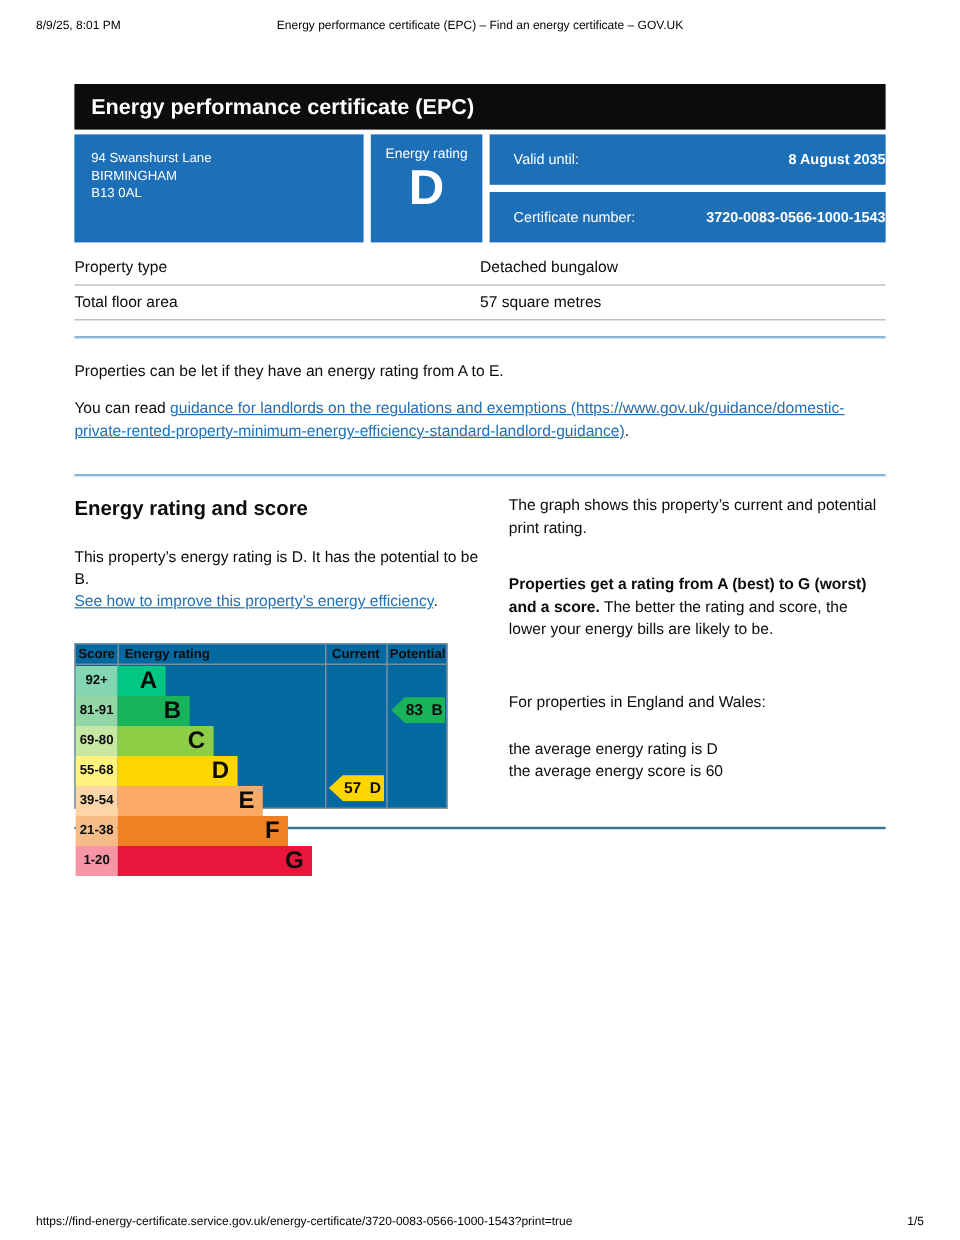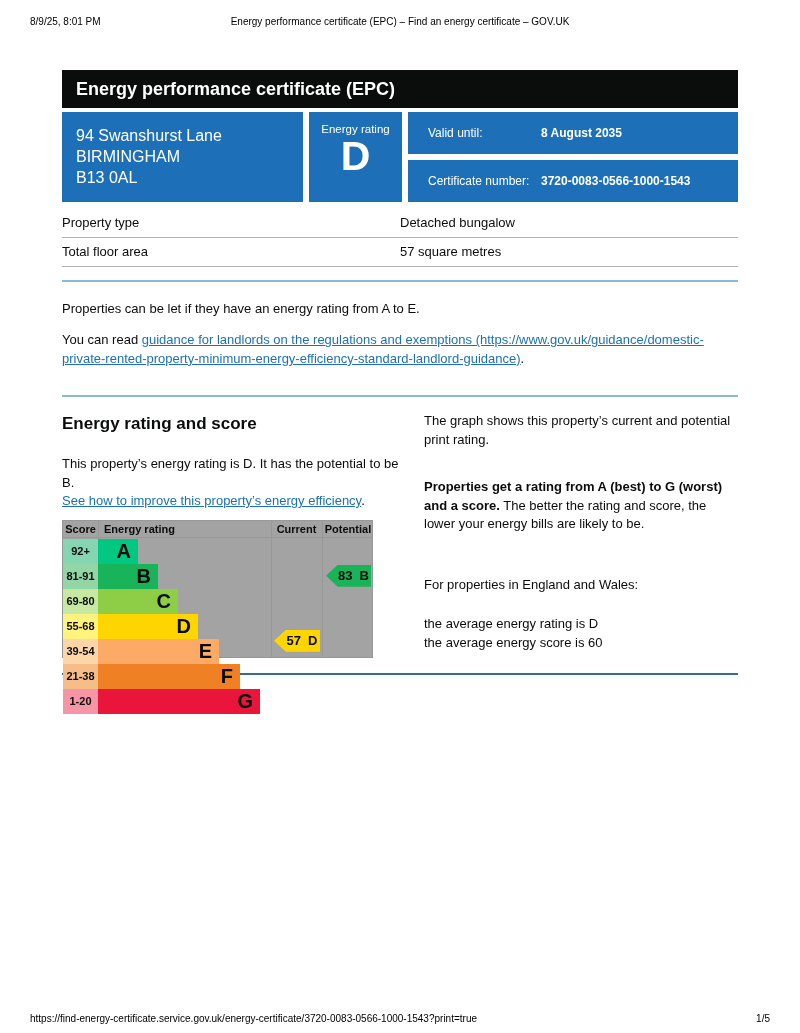--- a/index.html
+++ b/index.html
@@ -18,26 +18,26 @@
   .print-footer { position: absolute; bottom: 20px; left: 30px; right: 30px; font-size: 10px; color: #000; }
   .pf-url { position: absolute; left: 0; top: 0; }
   .pf-page { position: absolute; right: 0; top: 0; }
 
   .page { position: absolute; left: 62px; top: 70px; width: 676px; }
 
   .banner { background: #0b0c0c; color: #fff; height: 38px; display: flex; align-items: center;
             padding-left: 14px; font-size: 18px; font-weight: bold; }
 
   .summary { display: flex; gap: 6px; margin-top: 4px; height: 90px; }
-  .addr-box { width: 241px; background: #1d70b8; color: #fff; padding: 13px 0 0 14px; font-size: 16px; line-height: 1.32; }
+  .addr-box { width: 241px; background: #1d70b8; color: #fff; padding: 13px 0 0 14px; font-size: 11px; line-height: 1.32; }
   .rating-box { width: 93px; background: #1d70b8; color: #fff; text-align: center; padding-top: 11px; }
   .rating-box .lbl { font-size: 11.5px; }
   .rating-box .big { font-size: 41px; font-weight: bold; line-height: 1.05; }
   .validity { flex: 1; display: flex; flex-direction: column; gap: 6px; }
-  .v-row { flex: 1; background: #1d70b8; color: #fff; display: flex; align-items: center; font-size: 12px; padding-left: 20px; }
+  .v-row { flex: 1; background: #1d70b8; color: #fff; display: flex; align-items: center; font-size: 12px; padding-left: 20px; justify-content: space-between; }
   .v-label { width: 113px; }
   .v-value { font-weight: bold; }
 
   .details { margin-top: 7px; font-size: 13px; }
   .d-row { display: flex; border-bottom: 1px solid #b1b4b6; padding: 6px 0 7px; }
   .d-label { width: 338px; }
 
   hr.sect { border: none; border-top: 2px solid #8cb8d8; margin: 13px 0 0 0; }
   hr.sect2 { border: none; border-top: 2px solid #8cb8d8; margin: 27px 0 0 0; }
   hr.end { border: none; border-top: 2px solid #35708e; margin: 15px 0 0 0; }
@@ -52,22 +52,22 @@
   .col-left { width: 340px; }
   .col-right { flex: 1; padding-left: 22px; }
   .col-left .para { margin-top: 21px; }
   .col-left .linkp { }
   .rp1 { margin-top: 15px; }
   .rp2 { margin-top: 29px; }
   .rp3 { margin-top: 42px; }
   .rp4 { margin-top: 21px; }
 
   
-  .epc-chart { position: relative; margin-top: 9px; width: 311px; height: 138px;
-               border: 1px solid #989898; background: #a3a3a3; font-size: 11px; }
+  .epc-chart { position: relative; margin-top: 25px; width: 311px; height: 138px;
+               border: 1px solid #989898; background: #0369a1; font-size: 11px; }
   .ch-vline { position: absolute; top: 0; bottom: 0; width: 1px; background: #989898; }
   .ch-header { position: absolute; left: 0; top: 0; right: 0; height: 17px; border-bottom: 1px solid #989898; font-weight: bold; }
   .ch-header .hcell { position: absolute; top: 0; line-height: 17px; }
   .ch-row { position: absolute; left: 0; height: 25px; }
   .ch-score { position: absolute; left: 0; top: 0; width: 35px; height: 25px; text-align: center;
               line-height: 25px; font-weight: bold; font-size: 11px; }
   .ch-bar { position: absolute; left: 35px; top: 0; height: 25px; text-align: right;
             font-weight: bold; font-size: 20px; line-height: 25px; padding-right: 7px; color: #0b0c0c; }
   .ch-arrow { position: absolute; height: 22px; display: flex; align-items: center; justify-content: center;
               font-weight: bold; font-size: 13px; color: #0b0c0c; padding-left: 10px;

